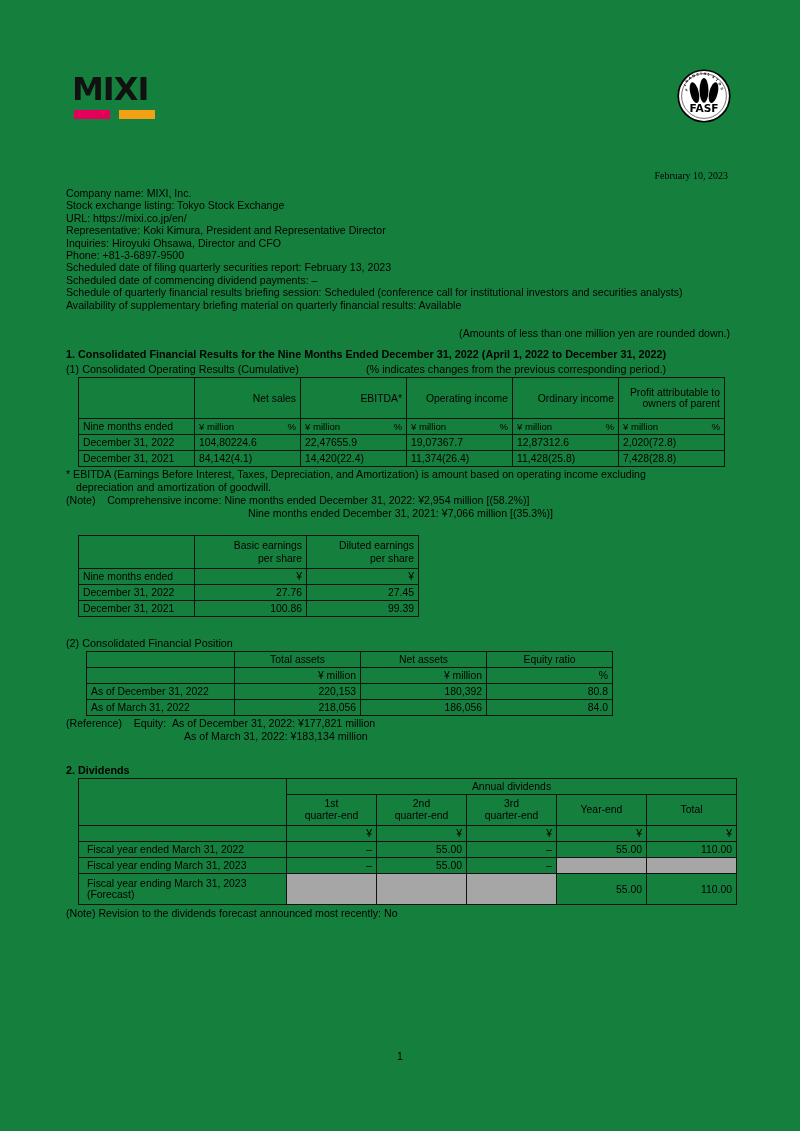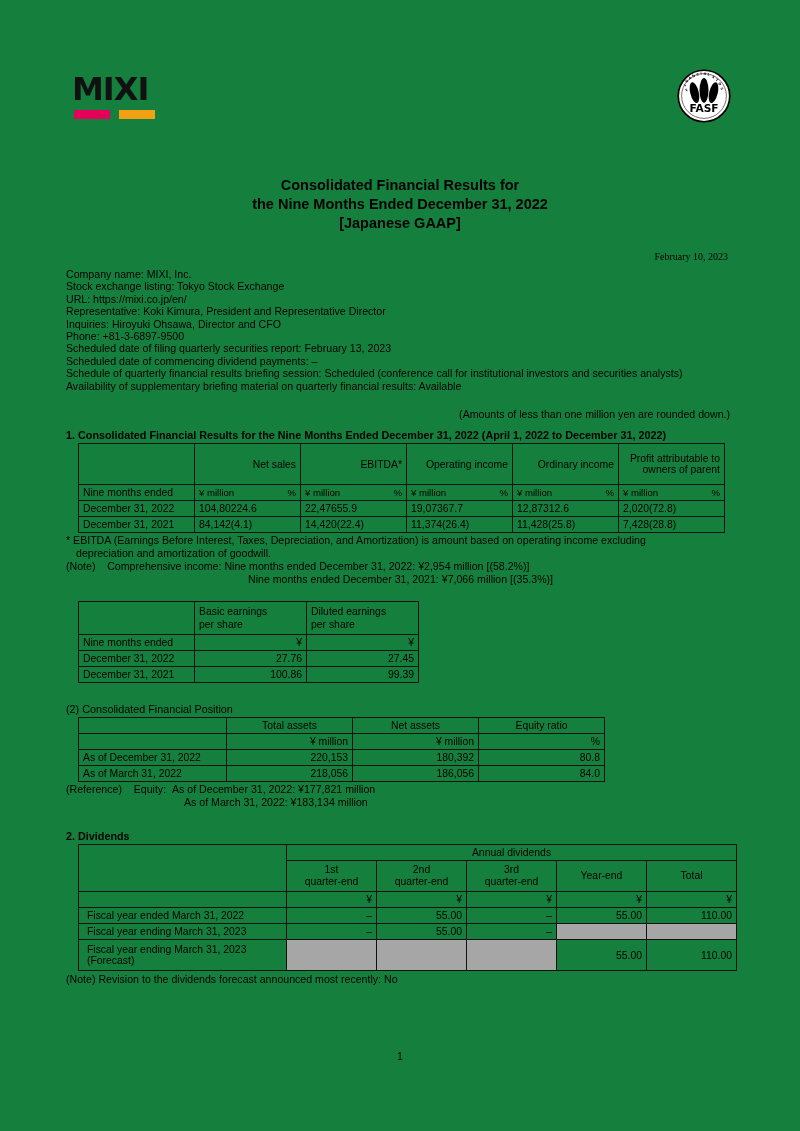--- a/index.html
+++ b/index.html
@@ -158,26 +158,26 @@
   .row-h { height: 16px; }
 
   
   .tbl-eps {
     margin-top: 16px;
     margin-left: 12px;
     table-layout: fixed;
   }
   .tbl-eps .c-label { width: 116px; }
   .tbl-eps .c-val   { width: 112px; }
-  .tbl-eps .hdr2 { height: 30px; text-align: left; line-height: 13px; }
+  .tbl-eps .hdr2 { height: 30px; text-align: right; line-height: 13px; }
 
   
   .tbl-pos {
     margin-top: 2px;
-    margin-left: 12px;
+    margin-left: 20px;
     table-layout: fixed;
     border-radius: 16px;
   }
   .tbl-pos .c-label { width: 148px; }
   .tbl-pos .c-val   { width: 126px; }
 
   .ref-note {
     font-size: 10.6px;
     margin-top: 1px;
     line-height: 12.4px;
@@ -256,44 +256,43 @@
             <text x="64" y="17" transform="rotate(27 64 17)">S</text>
             <text x="70" y="22" transform="rotate(37 70 22)">T</text>
             <text x="75" y="28" transform="rotate(47 75 28)">D</text>
             <text x="79" y="36" transform="rotate(58 79 36)">S</text>
           </g>
           <text x="50" y="79" text-anchor="middle" font-family="DejaVu Sans, sans-serif" font-size="19" font-weight="bold" fill="#000000">FASF</text>
         </svg>
       </div>
     </div>
 
-    <div class="doc-title">
-      <div>Consolidated Financial Results for</div>
-      <div>the Nine Months Ended December 31, 2022</div>
-      <div>[Japanese GAAP]</div>
-    </div>
 
     <div class="doc-date">February 10, 2023</div>
 
     <div class="company-info">
       <div>Company name: MIXI, Inc.</div>
       <div>Stock exchange listing: Tokyo Stock Exchange</div>
       <div>URL: https://mixi.co.jp/en/</div>
       <div>Representative: Koki Kimura, President and Representative Director</div>
       <div>Inquiries: Hiroyuki Ohsawa, Director and CFO</div>
       <div>Phone: +81-3-6897-9500</div>
       <div>Scheduled date of filing quarterly securities report: February 13, 2023</div>
       <div>Scheduled date of commencing dividend payments: –</div>
       <div>Schedule of quarterly financial results briefing session: Scheduled (conference call for institutional investors and securities analysts)</div>
       <div>Availability of supplementary briefing material on quarterly financial results: Available</div>
     </div>
 
     <div class="rounded-note">(Amounts of less than one million yen are rounded down.)</div>
 
     <div class="sec-head">1. Consolidated Financial Results for the Nine Months Ended December 31, 2022 (April 1, 2022 to December 31, 2022)</div>
+    <div class="sub-head">
+      <span>(1) Consolidated Operating Results (Cumulative)</span>
+      <span class="pct-note">(% indicates changes from the previous corresponding period.)</span>
+    </div>
 
     <table class="tbl-results">
       <colgroup>
         <col class="c-label">
           <col class="c-grp">
           <col class="c-grp">
           <col class="c-grp">
           <col class="c-grp">
           <col class="c-grp">
       </colgroup>

